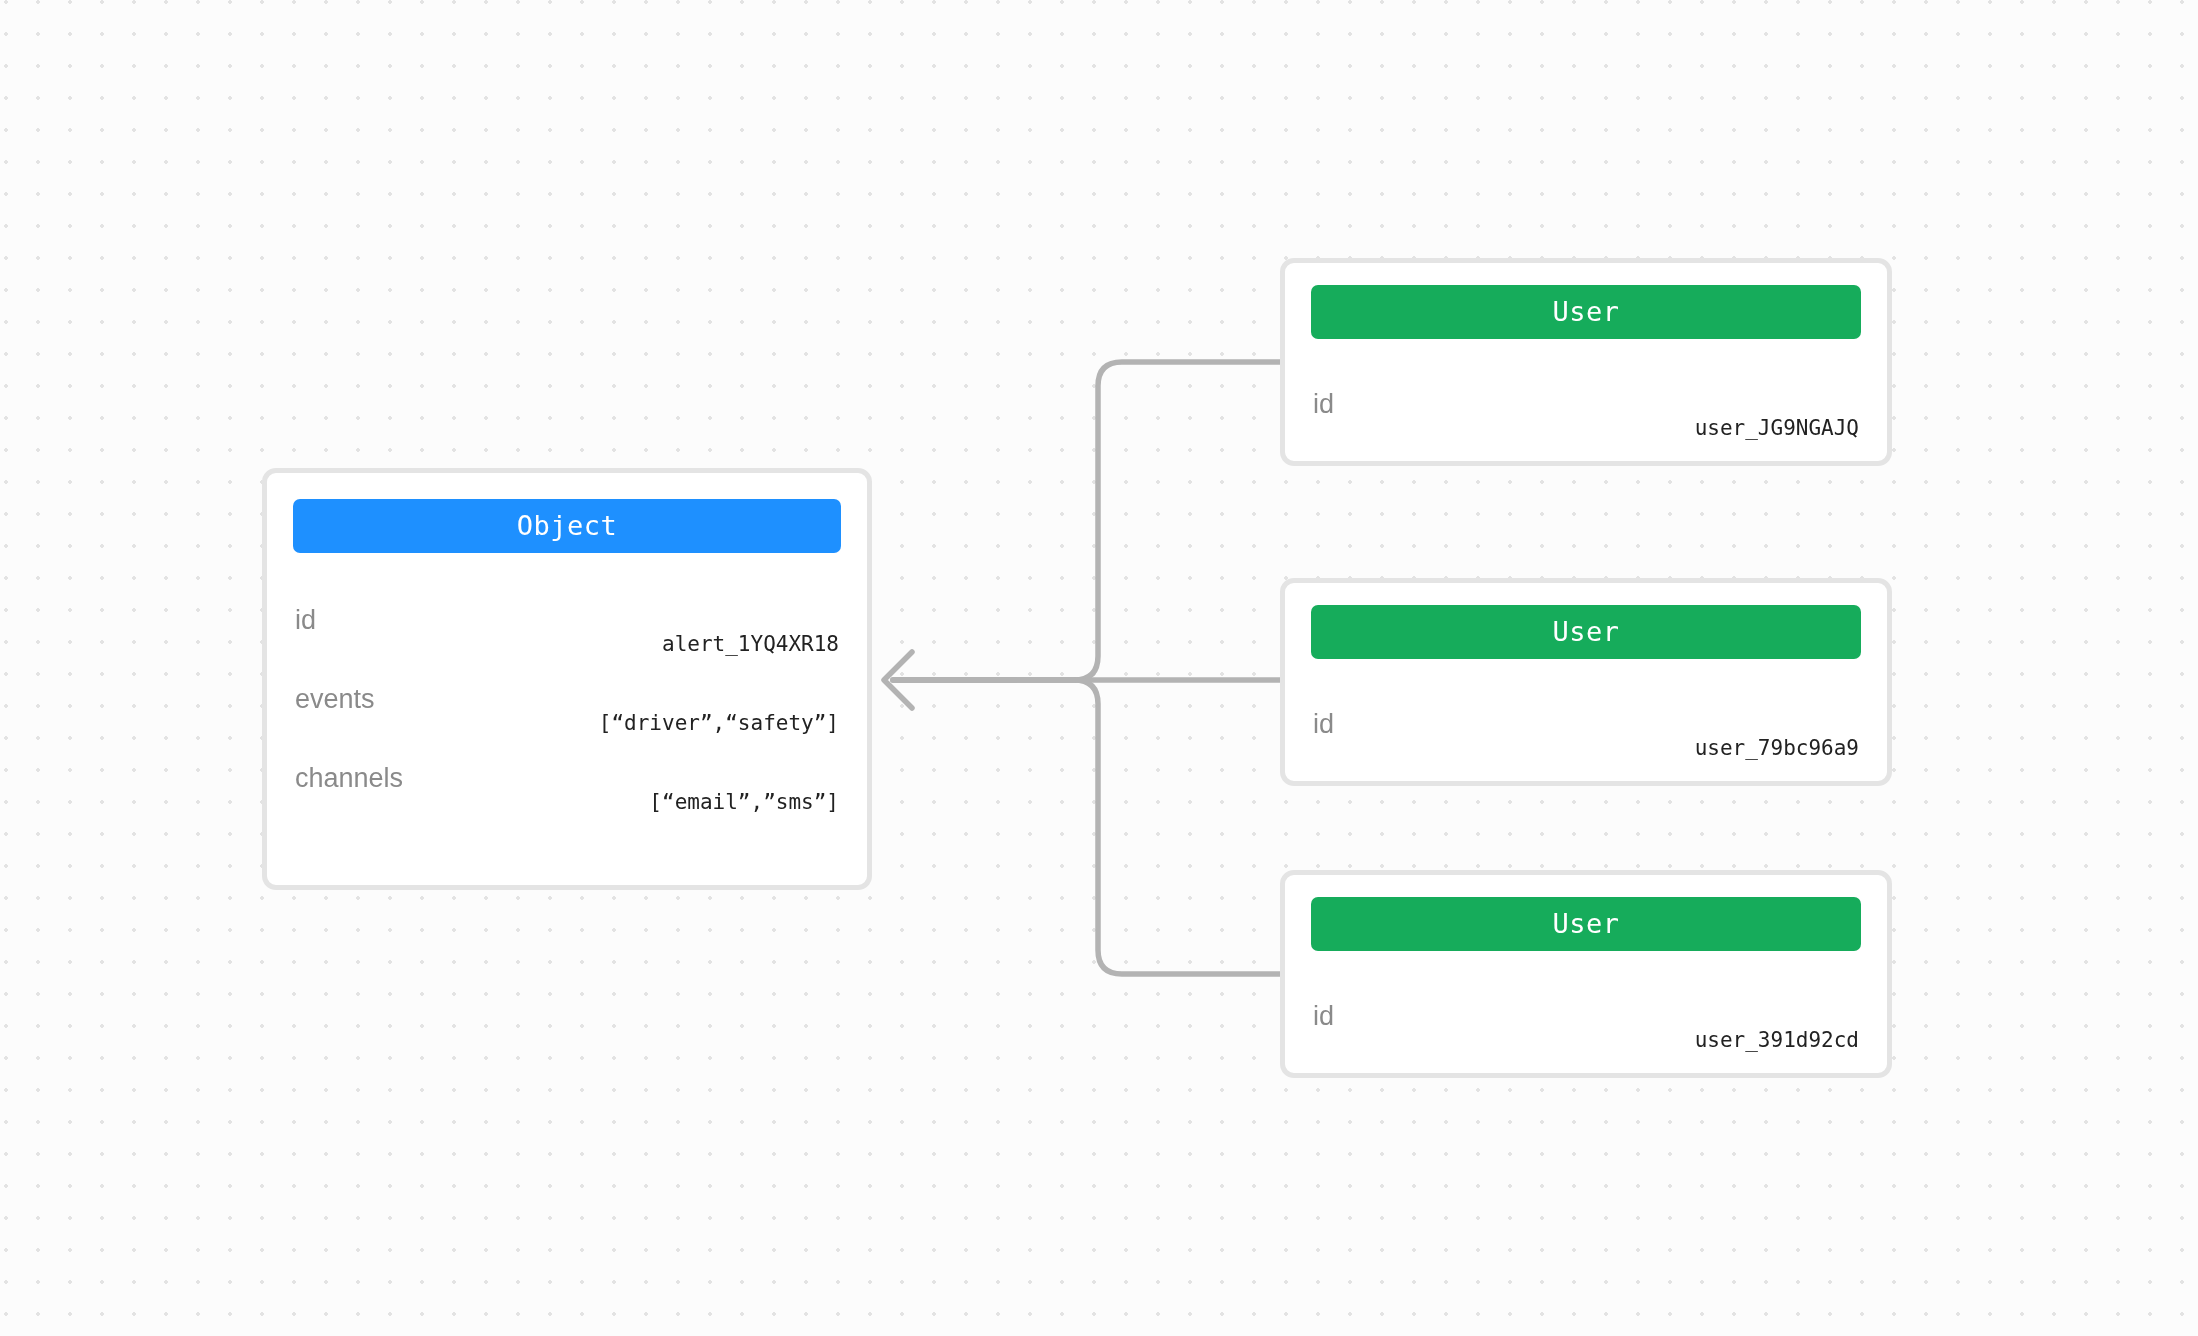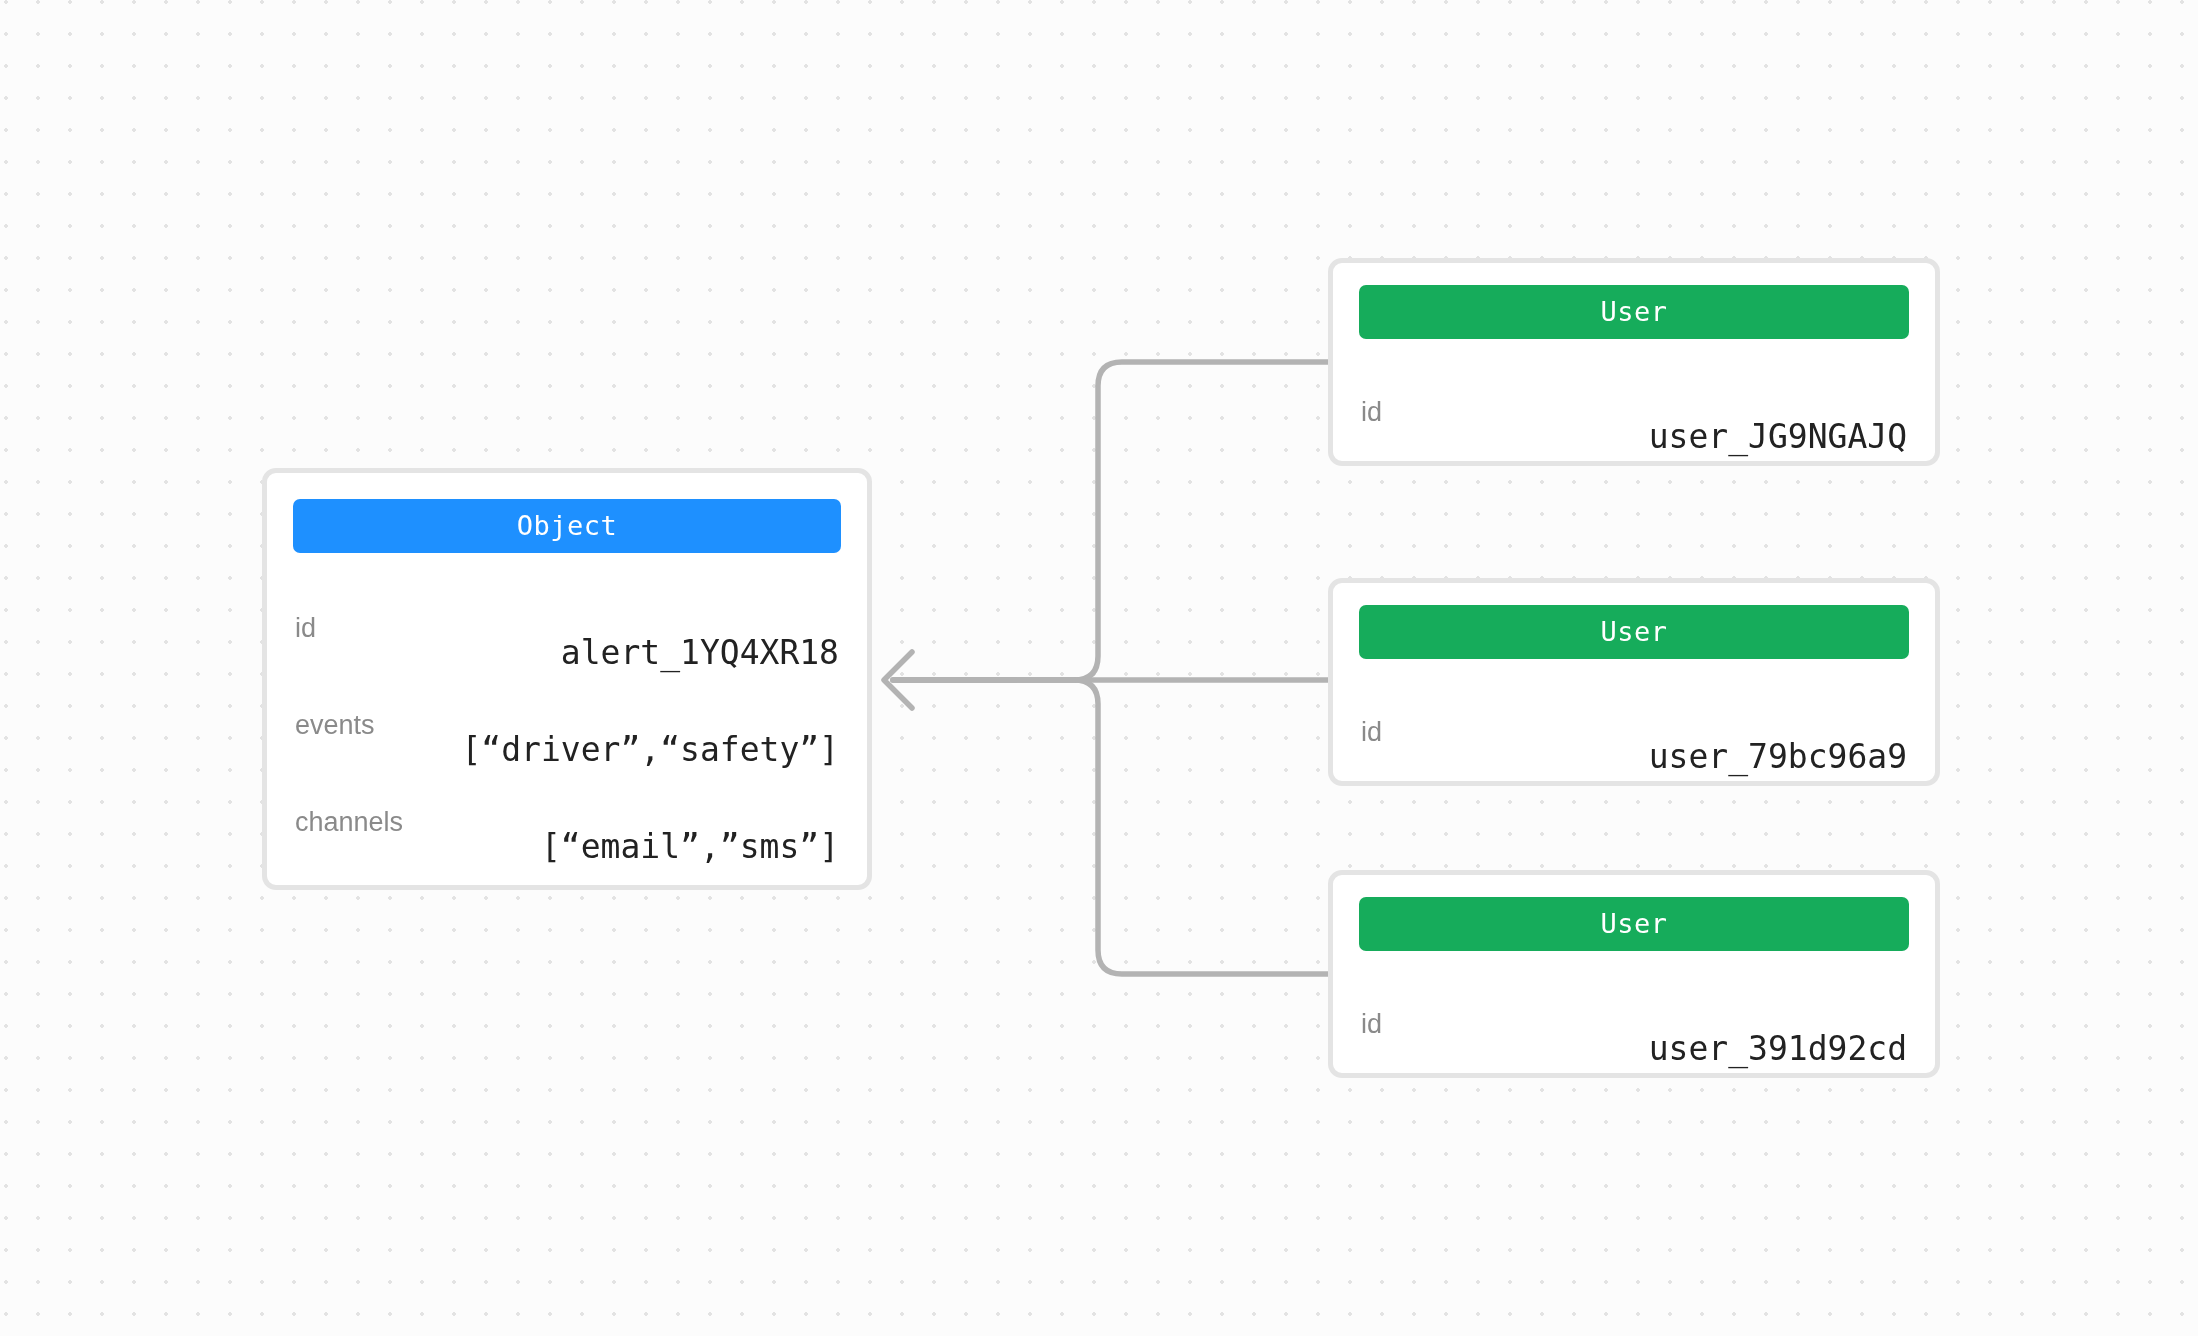--- a/index.html
+++ b/index.html
@@ -89,38 +89,38 @@
     white-space: nowrap;
   }
   .field-key {
     font-family: "Liberation Sans", sans-serif;
     font-size: 27px;
     color: #8a8a8a;
     padding-right: 18px;
   }
   .field-val {
     font-family: "DejaVu Sans Mono", "Liberation Mono", monospace;
-    font-size: 33px;
+    font-size: 21px;
     color: #222222;
     text-align: right;
     margin-top: 48px;
   }
 
   
   #node-object {
     left: 262px;
     top: 468px;
     width: 610px;
     height: 422px;
   }
   #node-object .node-header { margin: 4px 2px; }
 
   
   .node-user {
-    left: 1328px;
+    left: 1280px;
     width: 612px;
   }
   .node-user .node-header { margin: 0 2px; }
   #node-user-1 { top: 258px; height: 208px; }
   #node-user-2 { top: 578px; height: 208px; }
   #node-user-3 { top: 870px; height: 208px; }
 </style>
 </head>
 <body>
 

